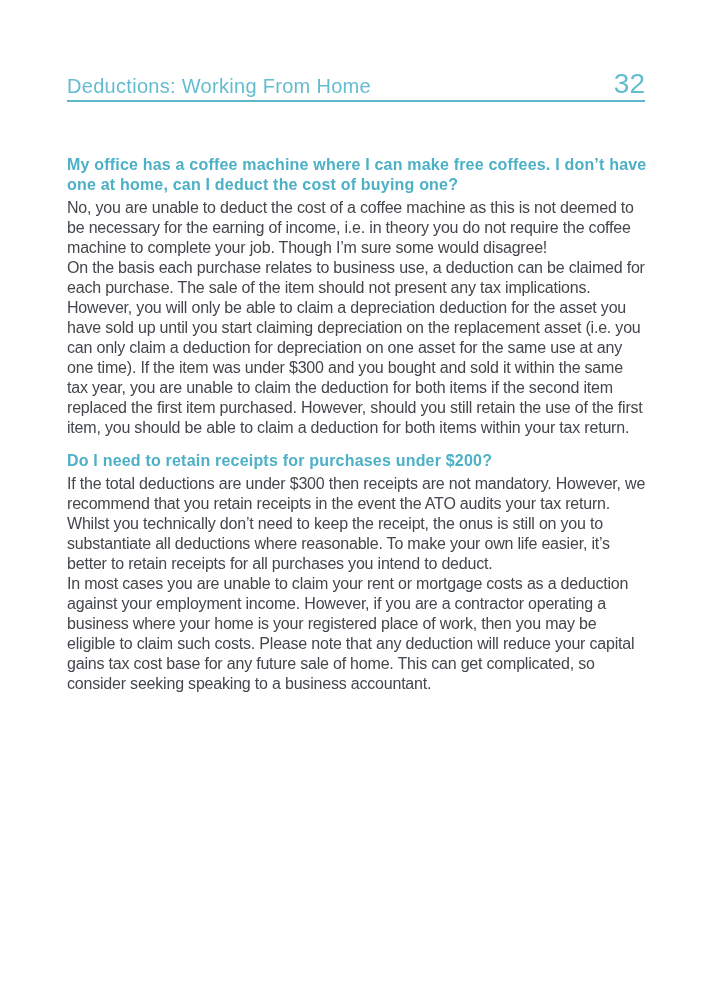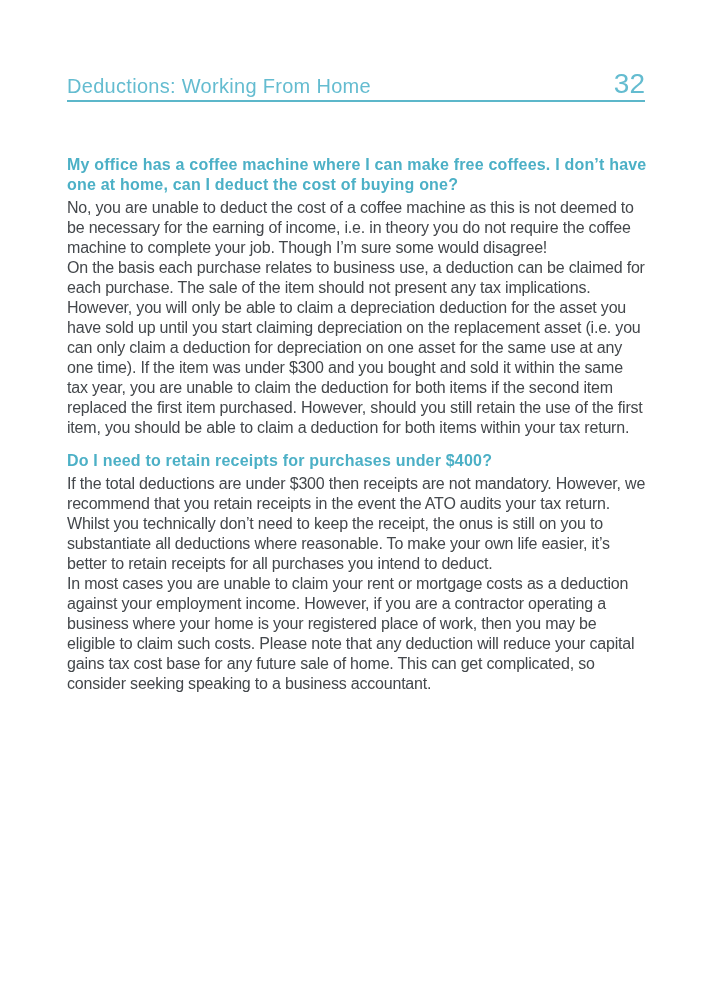--- a/index.html
+++ b/index.html
@@ -88,21 +88,21 @@
     <div class="qa-section">
       <h3 class="question">My office has a coffee machine where I can make free coffees. I don’t have one at home, can I deduct the cost of buying one?</h3>
       <p class="answer">No, you are unable to deduct the cost of a coffee machine as this is not deemed to be necessary for the earning of income, i.e. in theory you do not require the coffee machine to complete your job. Though I’m sure some would disagree!</p>
     </div>
 
     <div class="qa-section">
       <p class="answer">On the basis each purchase relates to business use, a deduction can be claimed for each purchase. The sale of the item should not present any tax implications. However, you will only be able to claim a depreciation deduction for the asset you have sold up until you start claiming depreciation on the replacement asset (i.e. you can only claim a deduction for depreciation on one asset for the same use at any one time). If the item was under $300 and you bought and sold it within the same tax year, you are unable to claim the deduction for both items if the second item replaced the first item purchased. However, should you still retain the use of the first item, you should be able to claim a deduction for both items within your tax return.</p>
     </div>
 
     <div class="qa-section">
-      <h3 class="question">Do I need to retain receipts for purchases under $400?</h3>
+      <h3 class="question">Do I need to retain receipts for purchases under $200?</h3>
       <p class="answer">If the total deductions are under $300 then receipts are not mandatory. However, we recommend that you retain receipts in the event the ATO audits your tax return. Whilst you technically don’t need to keep the receipt, the onus is still on you to substantiate all deductions where reasonable. To make your own life easier, it’s better to retain receipts for all purchases you intend to deduct.</p>
     </div>
 
     <div class="qa-section">
       <p class="answer">In most cases you are unable to claim your rent or mortgage costs as a deduction against your employment income. However, if you are a contractor operating a business where your home is your registered place of work, then you may be eligible to claim such costs. Please note that any deduction will reduce your capital gains tax cost base for any future sale of home. This can get complicated, so consider seeking speaking to a business accountant.</p>
     </div>
 
   </div>
 
   <div class="rule rule-bottom"></div>

